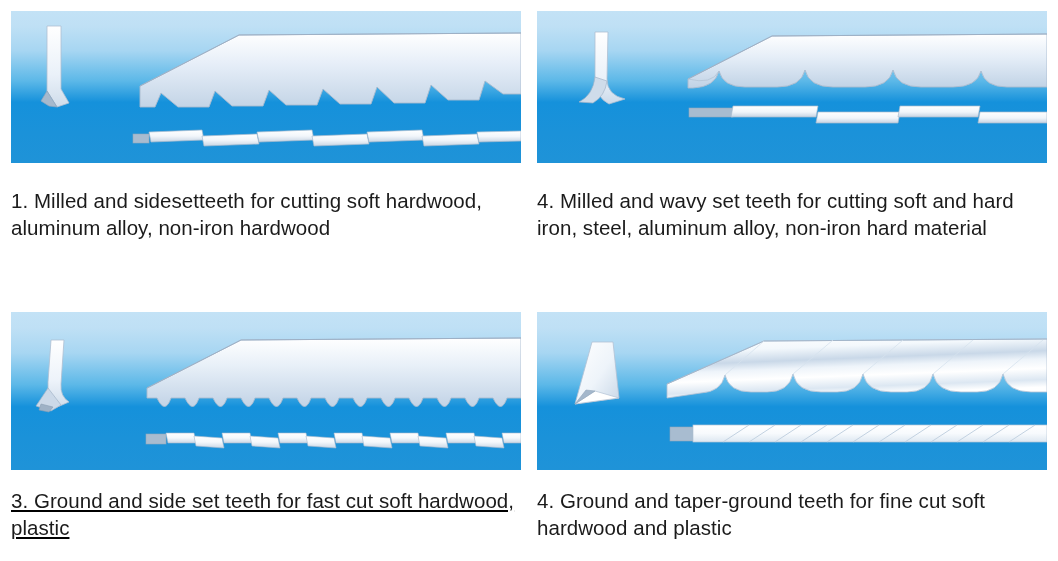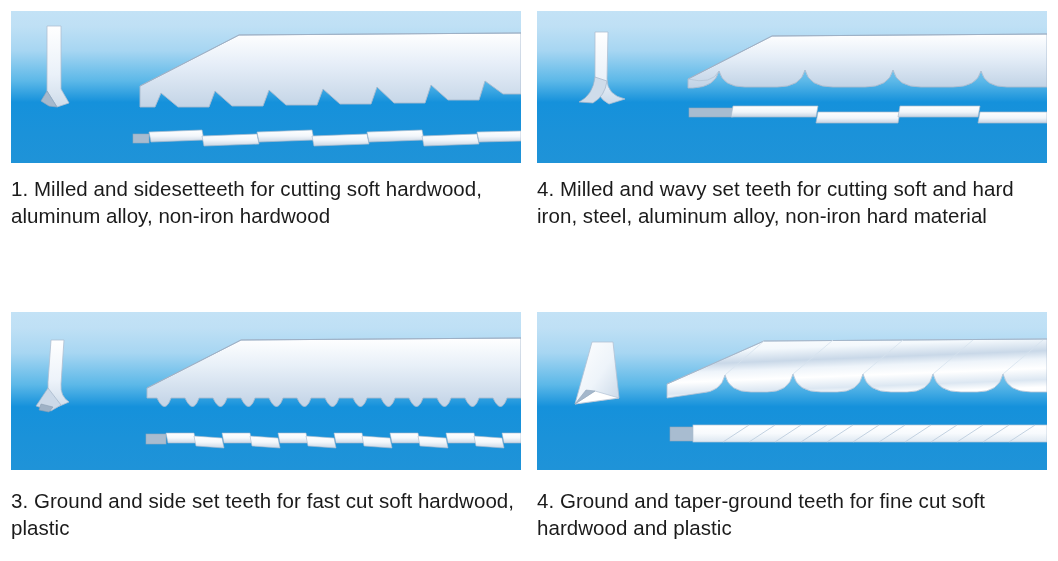--- a/index.html
+++ b/index.html
@@ -28,21 +28,21 @@
     display: grid;
     grid-template-columns: 529px 529px;
     grid-template-rows: 300px 261px;
   }
   .cell {
     position: relative;
     box-sizing: border-box;
   }
   .cell.r1c1 { padding: 11px 8px 0 11px; }
   .cell.r1c2 { padding: 11px 11px 0 8px; }
-  .cell.r2c1 { padding: 12px 8px 0 11px; }
+  .cell.r2c1 { padding: 12px 8px 0 11px; text-decoration: underline; }
   .cell.r2c2 { padding: 12px 11px 10px 8px; }
 
   .figure {
     position: relative;
     width: 100%;
     height: 152px;
     overflow: hidden;
     background: linear-gradient(to bottom,
         #c3e2f6 0%,
         #bfe0f5 10%,
@@ -57,21 +57,21 @@
   .figure svg {
     position: absolute;
     left: 0;
     top: 0;
     width: 100%;
     height: 100%;
     display: block;
   }
 
   .caption {
-    margin-top: 12px;
+    margin-top: 24px;
     font-size: 20.5px;
     line-height: 1.33;
     color: #1b1b1b;
     letter-spacing: 0.05px;
     white-space: pre-line;
   }
   .cell.r2c1 .caption, .cell.r2c2 .caption { margin-top: 17px; }
 </style>
 </head>
 <body>

